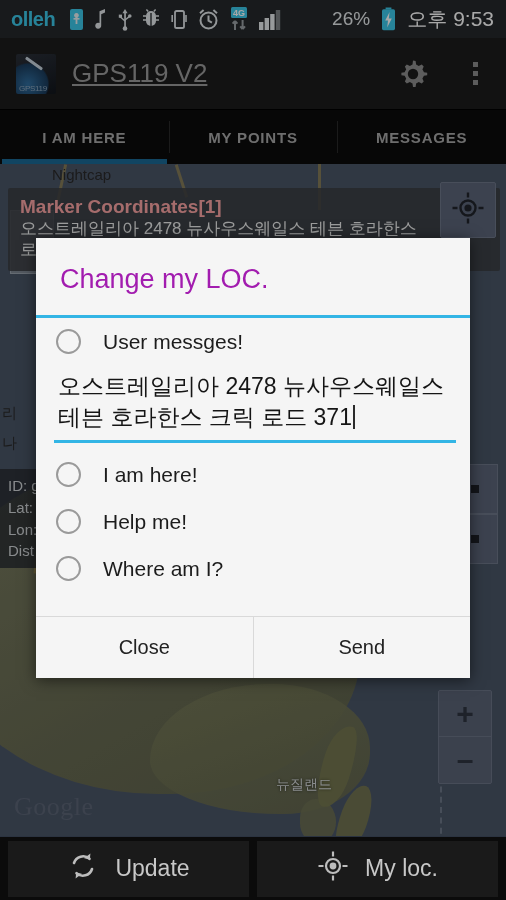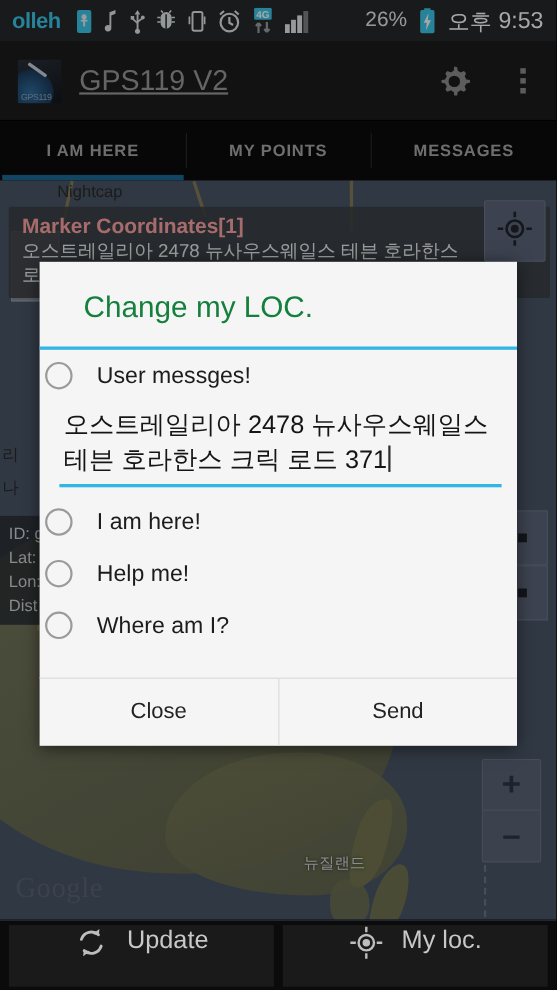--- a/index.html
+++ b/index.html
@@ -237,31 +237,31 @@
 
   
   .dialog {
     position:absolute;
     left:36px; top:238px;
     width:434px;
     background:#f5f5f5;
     box-shadow: 0 2px 14px rgba(0,0,0,.55);
   }
   .dlg-title {
-    padding:26px 24px 20px 40px;
+    padding:26px 24px 20px 24px;
     font-size:27px;
-    color:#15803d;
+    color:#a21caf;
     font-weight:400;
   }
   .dlg-rule { height:3px; background:#33b5e5; }
   .dlg-body { padding:0 0 0 0; }
 
   .radio-row {
     display:flex; align-items:center;
-    padding:11px 0 11px 5px;
+    padding:11px 0 11px 20px;
     cursor:pointer;
   }
   .radio {
     width:25px; height:25px;
     border:2px solid #9a9a9a;
     border-radius:50%;
     flex:none;
     background:transparent;
   }
   .radio-label {
@@ -310,21 +310,21 @@
     position:absolute; left:0; bottom:0;
     width:506px; height:64px;
     background:#0b0b0b;
     display:flex; align-items:center;
     gap:8px; padding:4px 8px;
     border-top:1px solid #2b3340;
   }
   .bb-btn {
     flex:1; height:56px;
     background:#1a1a1a;
-    display:flex; justify-content:center;
+    display:flex; align-items:center; justify-content:center;
     gap:10px;
     color:#c8c8c8; font-size:23px;
   }
   .bb-btn .lbl { padding-left:6px; }
 </style>
 </head>
 <body>
 
 <div id="app">
 

